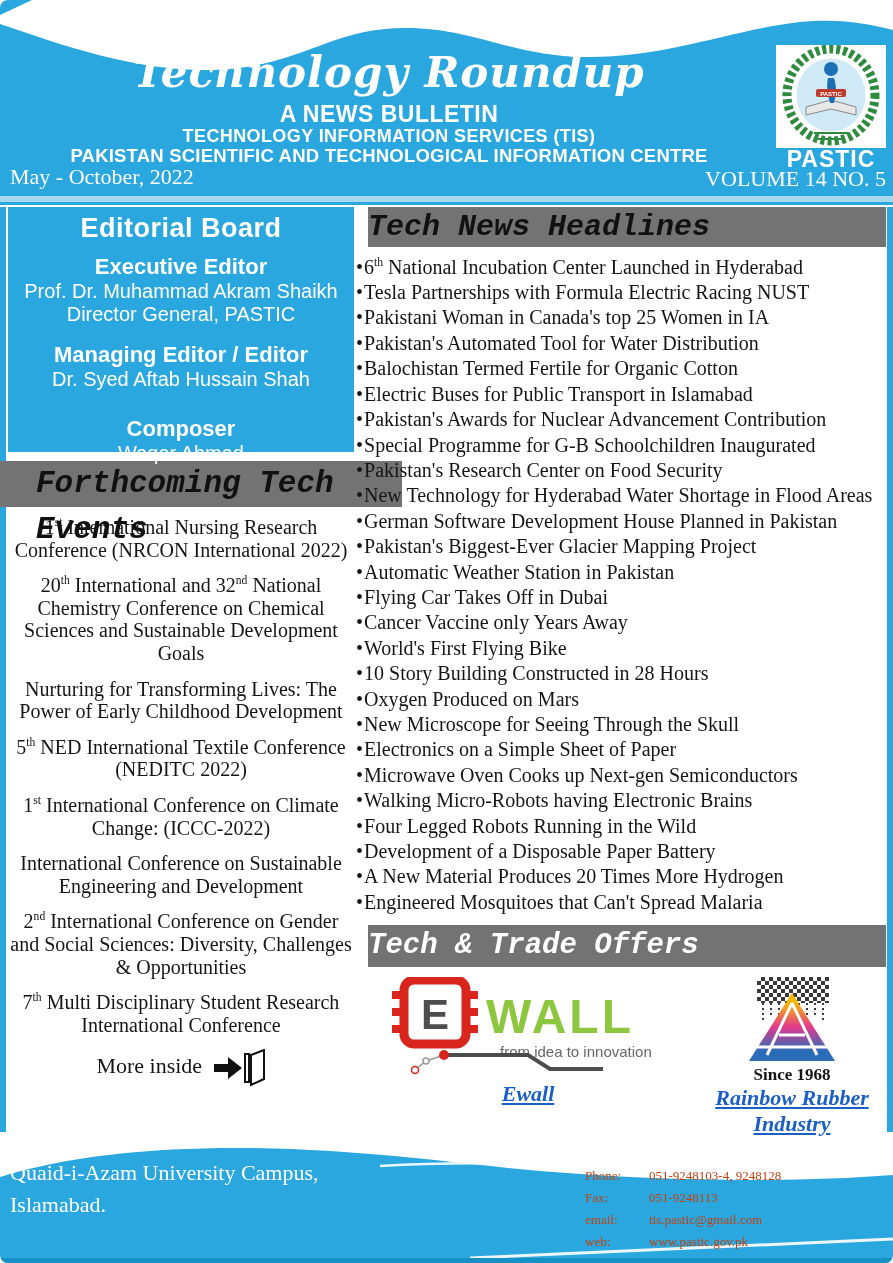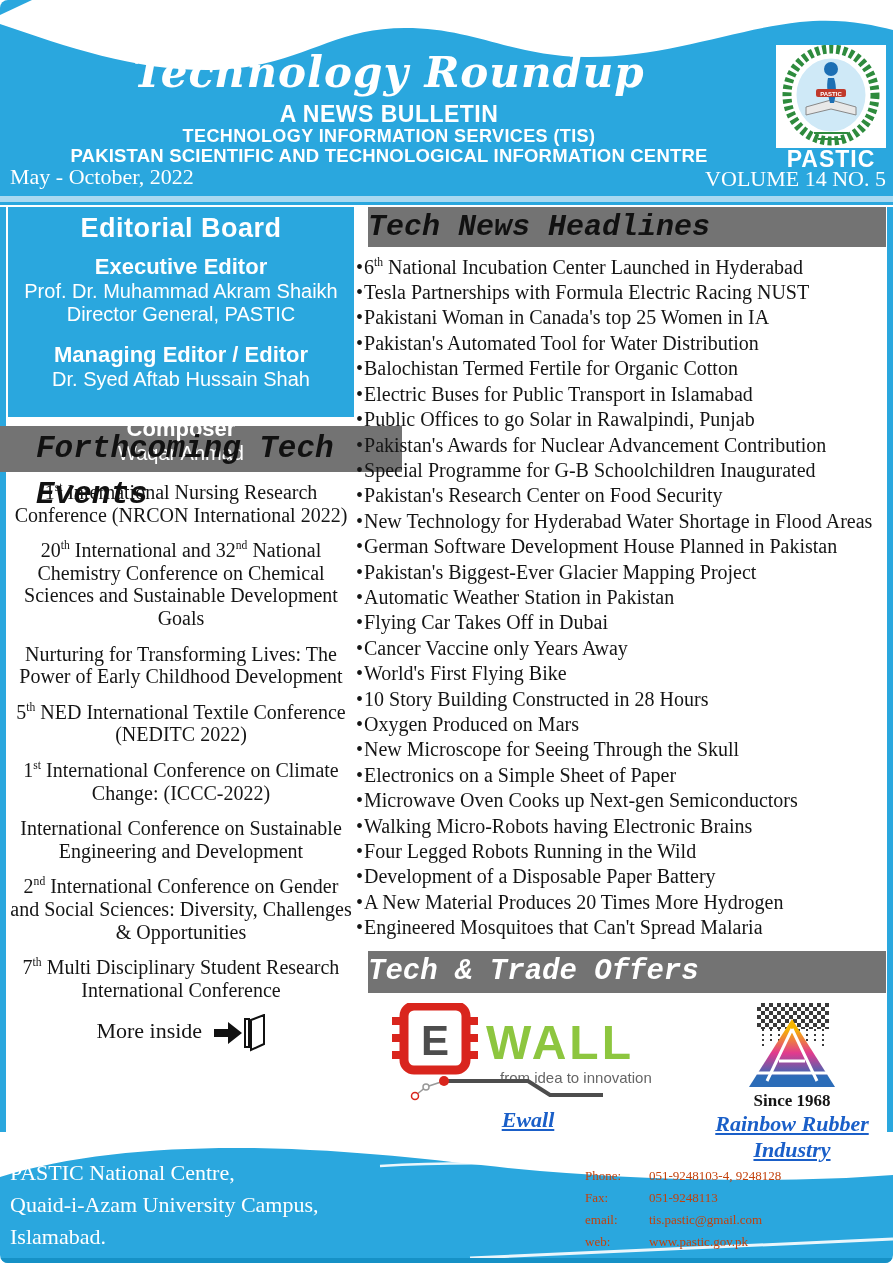--- a/index.html
+++ b/index.html
@@ -22,21 +22,21 @@
   .logo-label{position:absolute;left:776px;top:146px;width:110px;text-align:center;
               color:#fff;font-size:23px;font-weight:bold;letter-spacing:1px;}
   #hdr-rule{position:absolute;left:0;top:196px;width:893px;height:6px;background:#a9d9f1;}
 
   
   .edge{position:absolute;top:207px;height:925px;width:6px;background:#2aa7de;}
   #edge-l{left:0;} #edge-r{left:887px;}
 
   
   #left-col{position:absolute;left:8px;top:207px;width:346px;}
-  .board{background:#2aa7de;color:#fff;text-align:center;height:210px;padding-top:6px;box-sizing:border-box;}
+  .board{background:#2aa7de;color:#fff;text-align:center;height:245px;padding-top:6px;box-sizing:border-box;}
   .board-h{font-size:27px;font-weight:bold;letter-spacing:.5px;}
   .role-t{font-size:22px;font-weight:bold;margin-top:10px;}
   .role-n{font-size:20px;line-height:1.16;}
   .banner{background:#737373;text-align:left;font-family:Liberation Mono, monospace;}
   .events-banner{margin-left:-8px;width:366px;height:46px;line-height:46px;
                  font-size:31px;font-weight:bold;color:#111;margin-top:9px;padding-left:36px;}
   .events-list{margin-top:9px;text-align:center;font-size:20px;line-height:1.13;}
   .event-item{margin-bottom:13px;}
   sup{font-size:.58em;}
   .more{margin-top:8px;text-align:center;font-size:22px;}
@@ -154,21 +154,20 @@
 
         <div class="news-item"><span class="blt">•</span><span>Pakistani Woman in Canada's top 25 Women in IA</span></div>
 
         <div class="news-item"><span class="blt">•</span><span>Pakistan's Automated Tool for Water Distribution</span></div>
 
         <div class="news-item"><span class="blt">•</span><span>Balochistan Termed Fertile for Organic Cotton</span></div>
 
         <div class="news-item"><span class="blt">•</span><span>Electric Buses for Public Transport in Islamabad</span></div>
 
 
-        <div class="news-item"><span class="blt">•</span><span>Public Offices to go Solar in Rawalpindi, Punjab</span></div>
 
         <div class="news-item"><span class="blt">•</span><span>Pakistan's Awards for Nuclear Advancement Contribution</span></div>
 
         <div class="news-item"><span class="blt">•</span><span>Special Programme for G-B Schoolchildren Inaugurated</span></div>
 
         <div class="news-item"><span class="blt">•</span><span>Pakistan's Research Center on Food Security</span></div>
 
         <div class="news-item"><span class="blt">•</span><span>New Technology for Hyderabad Water Shortage in Flood Areas</span></div>
 
         <div class="news-item"><span class="blt">•</span><span>German Software Development House Planned in Pakistan</span></div>
@@ -267,21 +266,20 @@
   </div>
 
   <div id="footer">
     <svg width="893" height="128" viewBox="0 0 893 128">
       <path d="M0,128 L0,42 C 70,20 160,12 250,13 C 370,15 450,28 540,36 C 660,46 790,48 893,40 L893,128 Z" fill="#2aa7de"></path>
       <path d="M380,31 C 530,21 690,41 893,33" stroke="#ffffff" stroke-width="2.5" fill="none" opacity="0.9"></path>
       <path d="M470,123 C 640,116 780,110 893,104" stroke="#ffffff" stroke-width="3" fill="none" opacity="0.9"></path>
       <rect x="0" y="123" width="893" height="5" fill="#1691c6"></rect>
     </svg>
     <div class="addr">
-      <div>PASTIC National Centre,</div>
       <div>Quaid-i-Azam University Campus,</div>
       <div>Islamabad.</div>
     </div>
     <div class="contacts">
       <div class="c-row">
         <span class="c-lab">Phone:</span>
         <span>051-9248103-4, 9248128</span>
       </div>
       <div class="c-row">
         <span class="c-lab">Fax:</span>

